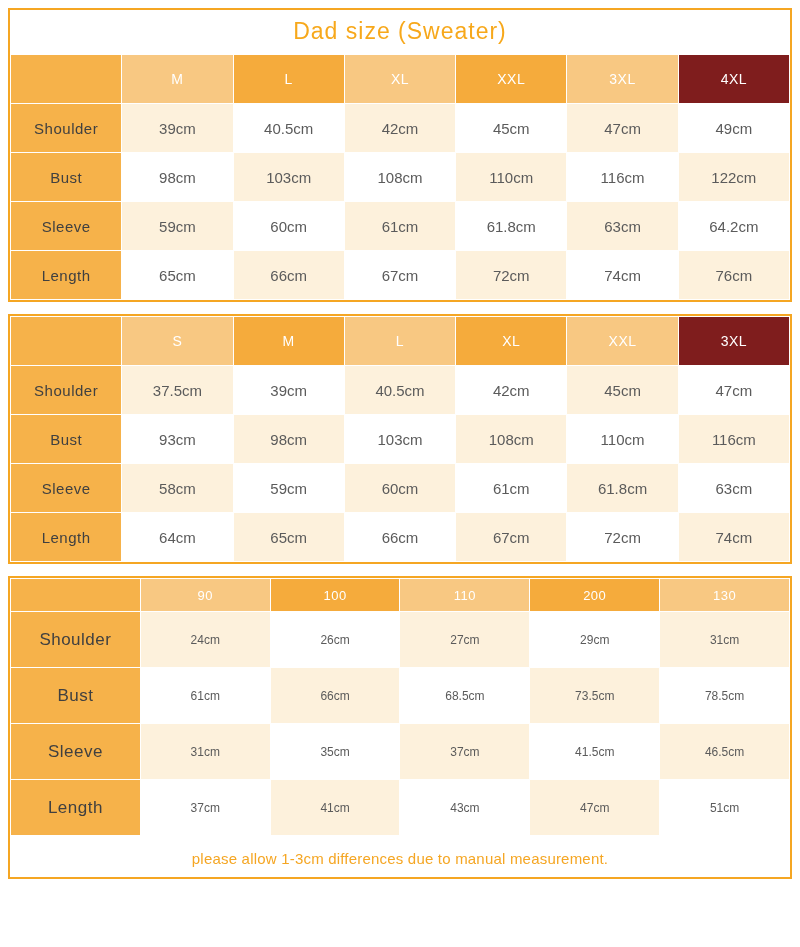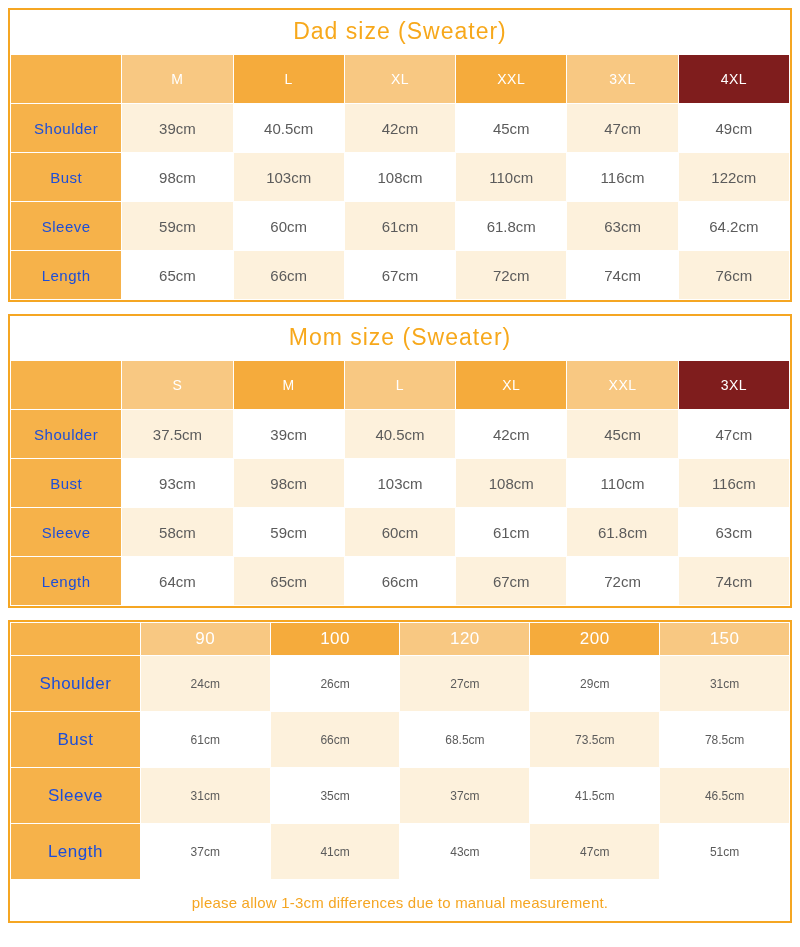--- a/index.html
+++ b/index.html
@@ -63,33 +63,33 @@
   .hdr td.h-a { background: #f8c882; }
   .hdr td.h-b { background: #f5ab3c; }
   .hdr td.h-c { background: #f8c882; }
   .hdr td.h-d { background: #f5ab3c; }
   .hdr td.h-e { background: #f8c882; }
   .hdr td.h-f { background: #7f1d1d; }
 
   
   td.rowlabel {
     background: #f6b24a;
-    color: #1d4ed8;
+    color: #404040;
     font-size: 15px;
     letter-spacing: 0.5px;
   }
   
   td.c-light { background: #fdf1dc; }
   td.c-white { background: #ffffff; }
 
   .adult td { height: 48px; }
   .adult .card-title { font-size: 23px; }
 
   .kids table td { height: 55px; font-size: 12px; }
-  .kids .hdr td { height: 32px; font-size: 17px; }
+  .kids .hdr td { height: 32px; font-size: 13px; }
   .kids td.rowlabel { font-size: 17px; }
   .kids .card-title { font-size: 26px; padding: 12px 0 13px 0; }
 
   .footnote {
     text-align: center;
     color: #f5a623;
     font-size: 15px;
     padding: 14px 0 10px 0;
     letter-spacing: 0.2px;
   }
@@ -160,21 +160,20 @@
         <td class="c-white">67cm</td>
         <td class="c-light">72cm</td>
         <td class="c-white">74cm</td>
         <td class="c-light">76cm</td>
       </tr>
     </tbody>
       </table>
   </div>
 
   <div class="card adult">
-    <div class="card-title">Mom size (Sweater)</div>
     <table>
       <tbody>
           <tr class="hdr">
         <td class="corner"></td>
         <td class="h-a">S</td>
         <td class="h-b">M</td>
         <td class="h-c">L</td>
         <td class="h-d">XL</td>
         <td class="h-e">XXL</td>
         <td class="h-f">3XL</td>
@@ -219,23 +218,23 @@
       </table>
   </div>
 
   <div class="card kids">
     <table>
       <tbody>
           <tr class="hdr">
         <td class="corner"></td>
         <td class="h-a">90</td>
         <td class="h-b">100</td>
-        <td class="h-c">120</td>
+        <td class="h-c">110</td>
         <td class="h-d">200</td>
-        <td class="h-e">150</td>
+        <td class="h-e">130</td>
       </tr>
       <tr>
         <td class="rowlabel">Shoulder</td>
         <td class="c-light">24cm</td>
         <td class="c-white">26cm</td>
         <td class="c-light">27cm</td>
         <td class="c-white">29cm</td>
         <td class="c-light">31cm</td>
       </tr>
       <tr>

